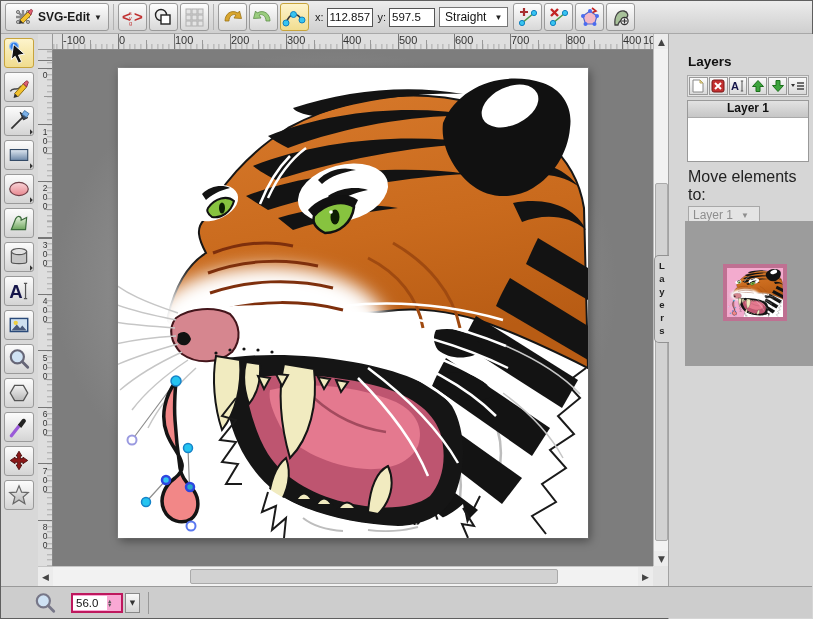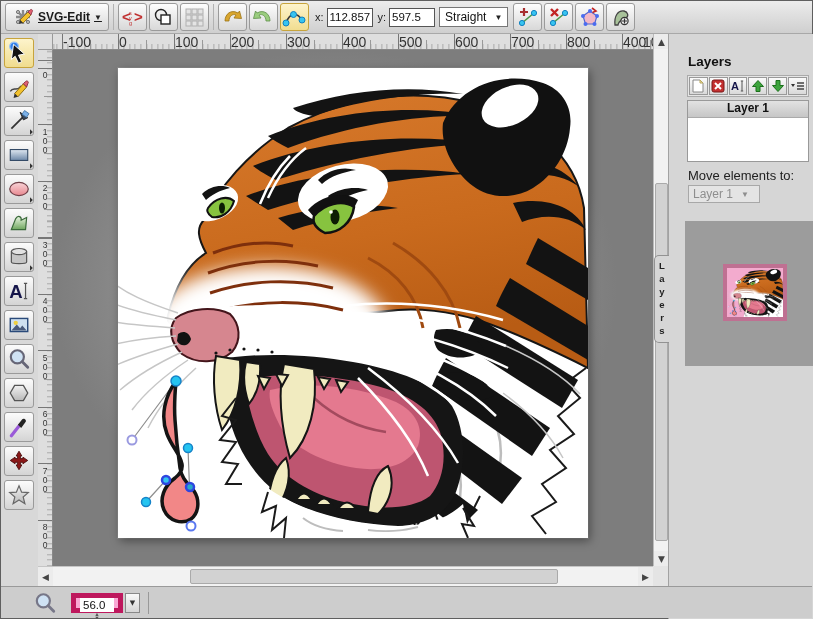--- a/index.html
+++ b/index.html
@@ -1,21 +1,21 @@
 <!DOCTYPE html>
 <html><head>
 <meta charset="utf-8">
 <style>
   html,body{margin:0;padding:0;background:#9a9a9a;}
   *{box-sizing:border-box;font-family:"Liberation Sans",sans-serif;}
   #app{position:relative;width:813px;height:619px;background:#d6d6d6;overflow:hidden;box-shadow:inset 0 0 0 1px #5f5f5f;}
 
   
   #topbar{position:absolute;left:1px;top:1px;width:811px;height:33px;background:linear-gradient(#ececec,#cfcfcf);border-bottom:1px solid #a8a8a8;display:flex;align-items:center;padding-left:3px;}
-  .tbtn{height:28px;min-width:29px;margin:0 1px;border:1px solid #9a9a9a;border-radius:3px;background:linear-gradient(#fdfdfd,#d8d8d8);display:flex;align-items:center;justify-content:center;cursor:pointer;text-decoration:underline;}
+  .tbtn{height:28px;min-width:29px;margin:0 1px;border:1px solid #9a9a9a;border-radius:3px;background:linear-gradient(#fdfdfd,#d8d8d8);display:flex;align-items:center;justify-content:center;cursor:pointer;}
   .tbtn.current{background:linear-gradient(#fdf4cc,#f1dd90);border-color:#c7a43c;}
   .tdiv{width:1px;height:26px;background:#b2b2b2;margin:0 3px;}
   #logo-btn{padding:0 6px;font-weight:bold;font-size:12px;color:#1a1a1a;gap:4px;}
   .coordlab{font-size:11px;color:#222;margin:0 3px 0 5px;}
   .tinput{width:46px;height:19px;border:1px solid #555;background:#fff;font-size:11.5px;padding:1px 2px;color:#111;}
   .tselect{height:20px;border:1px solid #777;background:#fff;font-size:12px;color:#111;display:flex;align-items:center;padding:0 5px;gap:8px;margin:0 4px;cursor:pointer;}
   .caret{font-size:8px;color:#222;}
 
   
   #leftbar{position:absolute;left:1px;top:34px;width:37px;height:552px;background:#d8d8d8;}
@@ -26,21 +26,21 @@
   
   #ruler-corner{position:absolute;left:38px;top:34px;width:15px;height:16px;background:#dedede;border-right:1px solid #999;border-bottom:1px solid #999;}
   #hruler{position:absolute;left:53px;top:34px;width:602px;height:16px;background:
       repeating-linear-gradient(90deg,#777 0 1px,transparent 1px 56px),
       repeating-linear-gradient(90deg,#999 0 1px,transparent 1px 28px),
       repeating-linear-gradient(90deg,#aaa 0 1px,transparent 1px 5.6px),
       #dedede;
     background-size:auto 16px,auto 9px,auto 5px,auto;
     background-position:9px bottom,9px bottom,3.4px bottom,0 0;
     background-repeat:repeat-x;border-bottom:1px solid #888;overflow:hidden;}
-  .hlab{position:absolute;top:0;font-size:14px;color:#333;text-align:right;}
+  .hlab{position:absolute;top:0;font-size:11px;color:#333;text-align:right;}
   #vruler{position:absolute;left:38px;top:50px;width:15px;height:516px;background:
       repeating-linear-gradient(180deg,#777 0 1px,transparent 1px 56.5px),
       repeating-linear-gradient(180deg,#999 0 1px,transparent 1px 28.25px),
       repeating-linear-gradient(180deg,#aaa 0 1px,transparent 1px 5.65px),
       #dedede;
     background-size:15px auto,8px auto,5px auto,auto;
     background-position:right 18px,right 18px,right 1.3px,0 0;
     background-repeat:repeat-y;border-right:1px solid #888;overflow:hidden;}
   .vlab{position:absolute;left:2px;font-size:8.5px;color:#333;writing-mode:vertical-rl;text-orientation:upright;letter-spacing:-1px;}
 
@@ -56,30 +56,30 @@
   #hthumb{position:absolute;left:152px;top:2px;width:368px;height:15px;background:#d2d2d2;border:1px solid #aaa;border-radius:2px;cursor:pointer;}
   #sb-corner{position:absolute;left:653px;top:566px;width:15px;height:20px;background:#e4e4e4;}
 
   
   #rightpanel{position:absolute;left:668px;top:34px;width:145px;height:585px;background:#d6d6d6;border-left:1px solid #a2a2a2;}
   #layers-title{margin:20px 0 6px 19px;font-size:13.5px;font-weight:bold;color:#111;}
   #layerbtns{margin-left:18px;width:122px;height:22px;border:1px solid #aaa;background:#e6e6e6;display:flex;align-items:center;padding:1px;}
   .lyrbtn{width:19px;height:18px;border:1px solid #999;background:linear-gradient(#fbfbfb,#d9d9d9);margin-right:1px;display:flex;align-items:center;justify-content:center;cursor:pointer;}
   #layerlist{margin:3px 0 0 18px;width:122px;height:62px;border:1px solid #999;background:#fff;overflow:hidden;}
   #layerlist .hdr{height:17px;background:linear-gradient(#e2e2e2,#c6c6c6);border-bottom:1px solid #aaa;font-size:12px;font-weight:bold;text-align:center;color:#111;cursor:pointer;}
-  #move-label{margin:6px 0 2px 19px;font-size:13px;color:#222;}
+  #move-label{margin:6px 0 2px 19px;font-size:16px;color:#222;}
   #move-select{margin-left:19px;width:72px;height:18px;border:1px solid #a8a8a8;background:#e4e4e4;color:#8e8e8e;font-size:12px;display:flex;align-items:center;padding:0 4px;gap:8px;cursor:default;}
   #preview-region{position:absolute;left:16px;top:187px;width:129px;height:145px;background:#9c9c9c;}
   #thumb{position:absolute;left:38px;top:43px;width:64px;height:57px;background:#f3abce;border:4px solid #bf7092;}
   #side-tab{position:absolute;left:-15px;top:221px;width:15px;height:88px;background:#d6d6d6;border:1px solid #929292;border-right:none;border-radius:5px 0 0 5px;display:flex;align-items:center;justify-content:center;cursor:pointer;}
   #side-tab span{writing-mode:vertical-rl;text-orientation:upright;font-size:9.5px;font-weight:bold;color:#222;letter-spacing:2px;}
 
   
   #bottombar{position:absolute;left:1px;top:586px;width:811px;height:32px;background:#cdcdcd;border-top:1px solid #9a9a9a;display:flex;align-items:center;}
-  #zoom-input-wrap{position:relative;margin-left:14px;width:52px;height:20px;border:5px solid #be185d;background:#f9a8d4;display:flex;align-items:center;flex-direction:column;}
+  #zoom-input-wrap{position:relative;margin-left:14px;width:52px;height:20px;border:2px solid #be185d;background:#f9a8d4;display:flex;align-items:center;}
   #zoom-input{border:none;outline:none;width:34px;font-size:11.5px;padding-left:3px;color:#111;}
   #zoom-spin{display:flex;flex-direction:column;justify-content:center;font-size:5.5px;color:#555;line-height:4px;cursor:pointer;font-family:"DejaVu Sans",sans-serif;}
   #zoom-dd{width:15px;height:20px;margin-left:2px;border:1px solid #888;background:linear-gradient(#f8f8f8,#d6d6d6);display:flex;align-items:center;justify-content:center;font-size:7px;color:#333;cursor:pointer;font-family:"DejaVu Sans",sans-serif;}
   #bb-div{width:1px;height:22px;background:#999;margin-left:8px;}
   svg{display:block;}
 </style>
 </head>
 <body>
 
 <svg width="0" height="0" style="position:absolute" aria-hidden="true">

